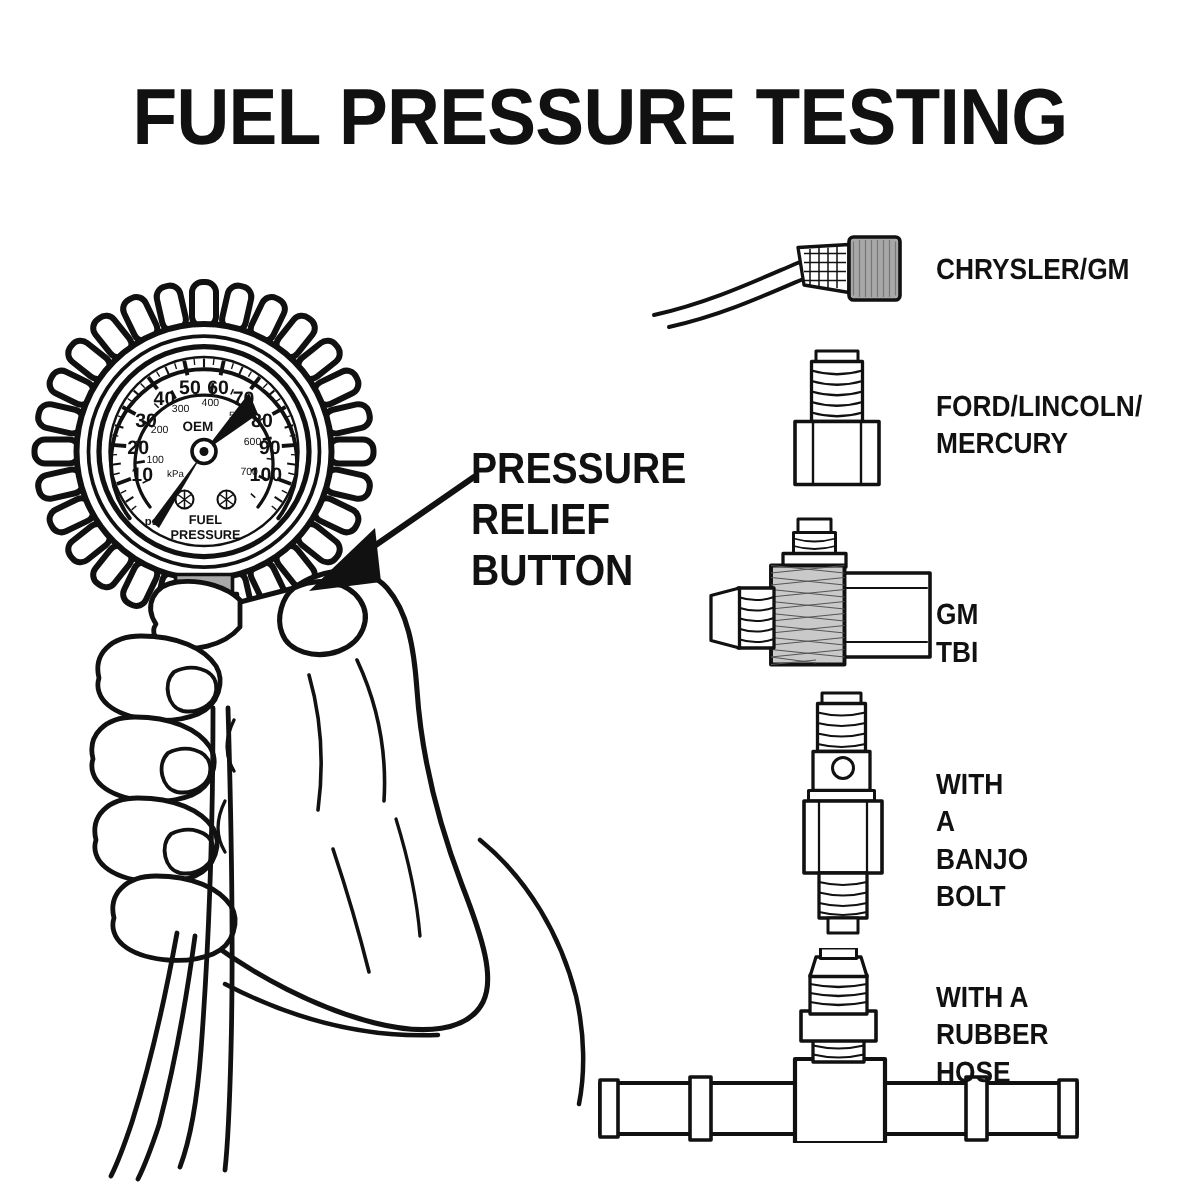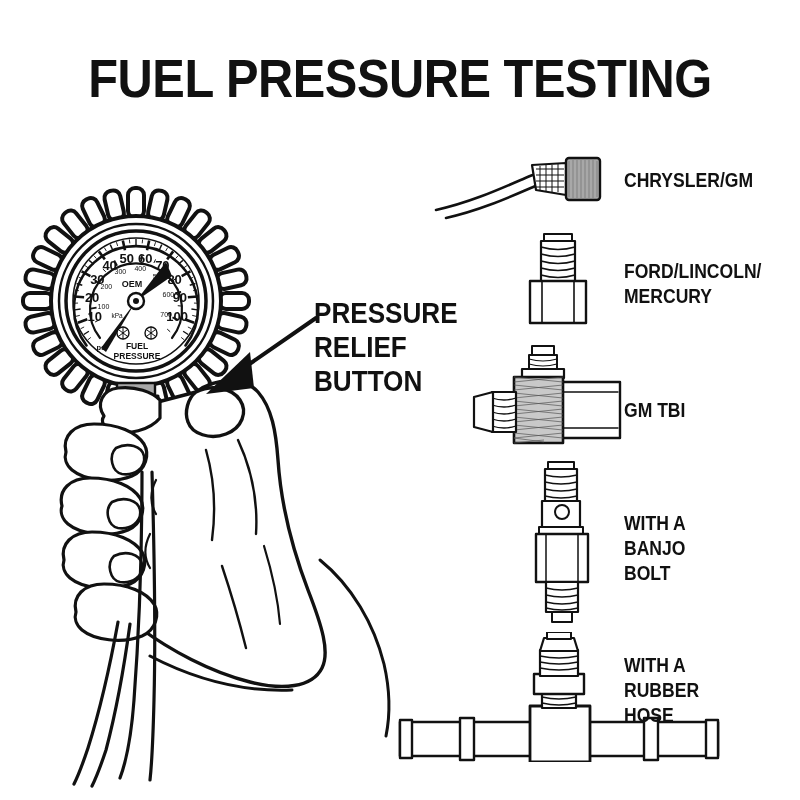--- a/index.html
+++ b/index.html
@@ -13,21 +13,20 @@
     position: relative;
     overflow: hidden;
     font-family: "Liberation Sans", sans-serif;
     color: #0d0d0d;
   }
   #stage {
     position: absolute;
     left: 0; top: 0;
     width: 680px;
     height: 800px;
-    padding-left: 32px;
   }
   .page-title {
     position: absolute;
     left: 0;
     top: 52px;
     width: 800px;
     text-align: center;
     font-family: "Liberation Sans", sans-serif;
     font-weight: bold;
     font-size: 53px;

